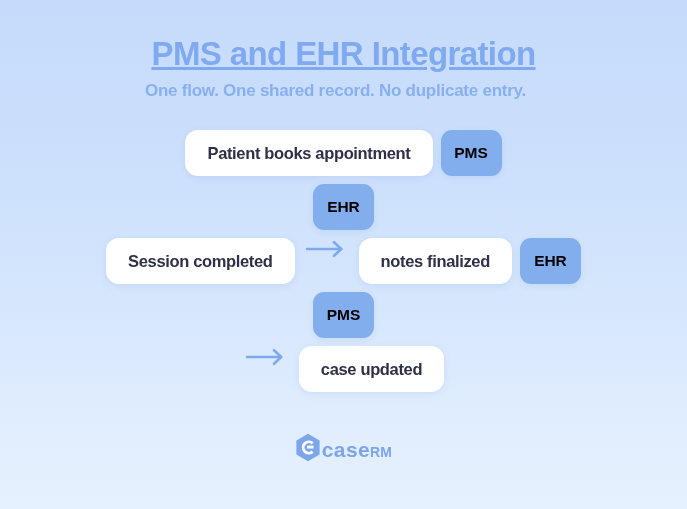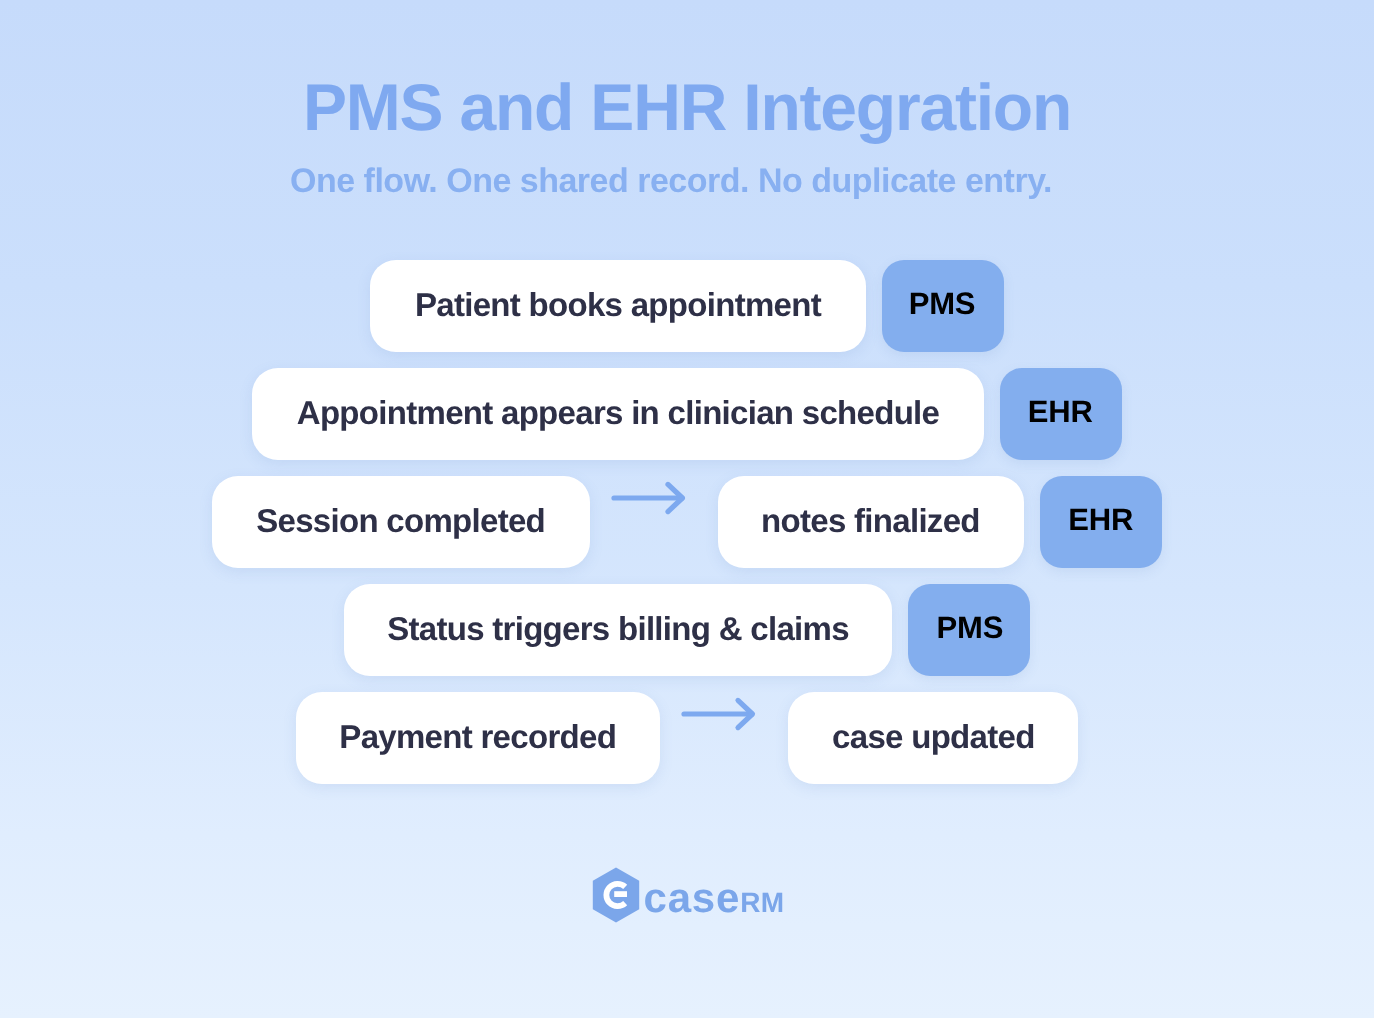--- a/index.html
+++ b/index.html
@@ -38,20 +38,21 @@
     text-align: center;
     padding-top: 36px;
   }
   .title {
     font-size: 33px;
     font-weight: 700;
     letter-spacing: -0.6px;
     color: #7fa9f0;
     line-height: 1.12;
     margin: 0;
+    text-decoration: underline;
   }
   .subtitle {
     margin: 8px 16px 0 0;
     font-size: 17px;
     font-weight: 700;
     letter-spacing: -0.25px;
     color: #88b0f1;
     line-height: 1.2;
   }
 
@@ -162,23 +163,20 @@
     <div class="flow-row">
       <div class="card">
         <span class="card-label">Patient books appointment</span>
       </div>
       <div class="badge">
         <span class="badge-label">PMS</span>
       </div>
     </div>
 
     <div class="flow-row">
-      <div class="card">
-        <span class="card-label">Appointment appears in clinician schedule</span>
-      </div>
       <div class="badge">
         <span class="badge-label">EHR</span>
       </div>
     </div>
 
     <div class="flow-row">
       <div class="card">
         <span class="card-label">Session completed</span>
       </div>
       <span class="arrow">
@@ -189,32 +187,26 @@
       </span>
       <div class="card">
         <span class="card-label">notes finalized</span>
       </div>
       <div class="badge">
         <span class="badge-label">EHR</span>
       </div>
     </div>
 
     <div class="flow-row">
-      <div class="card">
-        <span class="card-label">Status triggers billing &amp; claims</span>
-      </div>
       <div class="badge">
         <span class="badge-label">PMS</span>
       </div>
     </div>
 
     <div class="flow-row">
-      <div class="card">
-        <span class="card-label">Payment recorded</span>
-      </div>
       <span class="arrow">
         <svg width="44" height="20" viewBox="0 0 44 20" fill="none">
           <path d="M2 10 H36" stroke="#7da9ef" stroke-width="2.6" stroke-linecap="round"></path>
           <path d="M29 3.2 L36.2 10 L29 16.8" stroke="#7da9ef" stroke-width="2.6" stroke-linecap="round" stroke-linejoin="round" fill="none"></path>
         </svg>
       </span>
       <div class="card">
         <span class="card-label">case updated</span>
       </div>
     </div>

